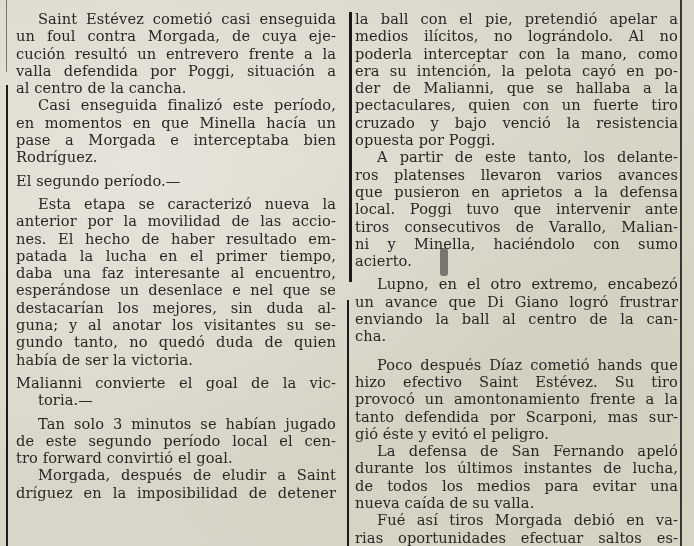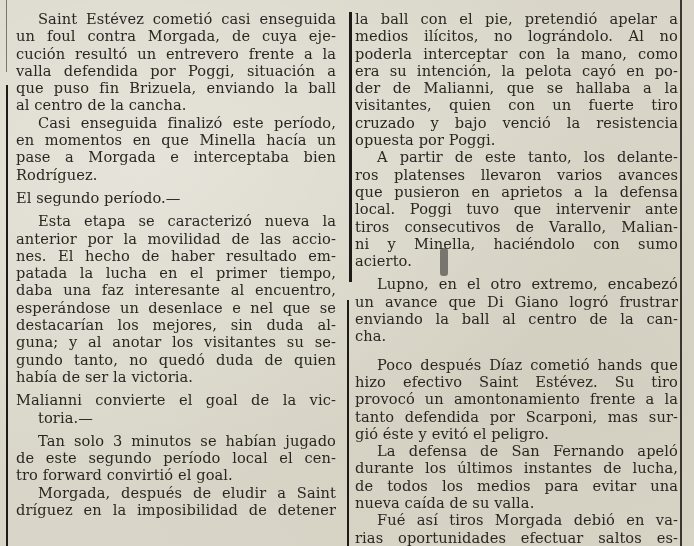--- a/index.html
+++ b/index.html
@@ -51,21 +51,20 @@
   <div class="rule rule-mid2"></div>
   <div class="rule rule-right"></div>
   <div class="smudge"></div>
 
   <div class="col col-left">
     <div>
       <span class="line indent">Saint Estévez cometió casi enseguida</span>
       <span class="line">un foul contra Morgada, de cuya eje-</span>
       <span class="line">cución resultó un entrevero frente a la</span>
       <span class="line">valla defendida por Poggi, situación a</span>
-      <span class="line">que puso fin Brizuela, enviando la ball</span>
       <span class="line last">al centro de la cancha.</span>
     </div>
     <div>
       <span class="line indent">Casi enseguida finalizó este período,</span>
       <span class="line">en momentos en que Minella hacía un</span>
       <span class="line">pase a Morgada e interceptaba bien</span>
       <span class="line last">Rodríguez.</span>
     </div>
     <div class="gap"></div>
     <span class="line last heading">El segundo período.—</span>
@@ -97,21 +96,21 @@
     </div>
   </div>
 
   <div class="col col-right">
     <div>
       <span class="line">la ball con el pie, pretendió apelar a</span>
       <span class="line">medios ilícitos, no lográndolo. Al no</span>
       <span class="line">poderla interceptar con la mano, como</span>
       <span class="line">era su intención, la pelota cayó en po-</span>
       <span class="line">der de Malianni, que se hallaba a la</span>
-      <span class="line">visitantes, quien con un fuerte tiro</span>
+      <span class="line">pectaculares, quien con un fuerte tiro</span>
       <span class="line">cruzado y bajo venció la resistencia</span>
       <span class="line last">opuesta por Poggi.</span>
     </div>
     <div>
       <span class="line indent">A partir de este tanto, los delante-</span>
       <span class="line">ros platenses llevaron varios avances</span>
       <span class="line">que pusieron en aprietos a la defensa</span>
       <span class="line">local. Poggi tuvo que intervenir ante</span>
       <span class="line">tiros consecutivos de Varallo, Malian-</span>
       <span class="line">ni y Minella, haciéndolo con sumo</span>

